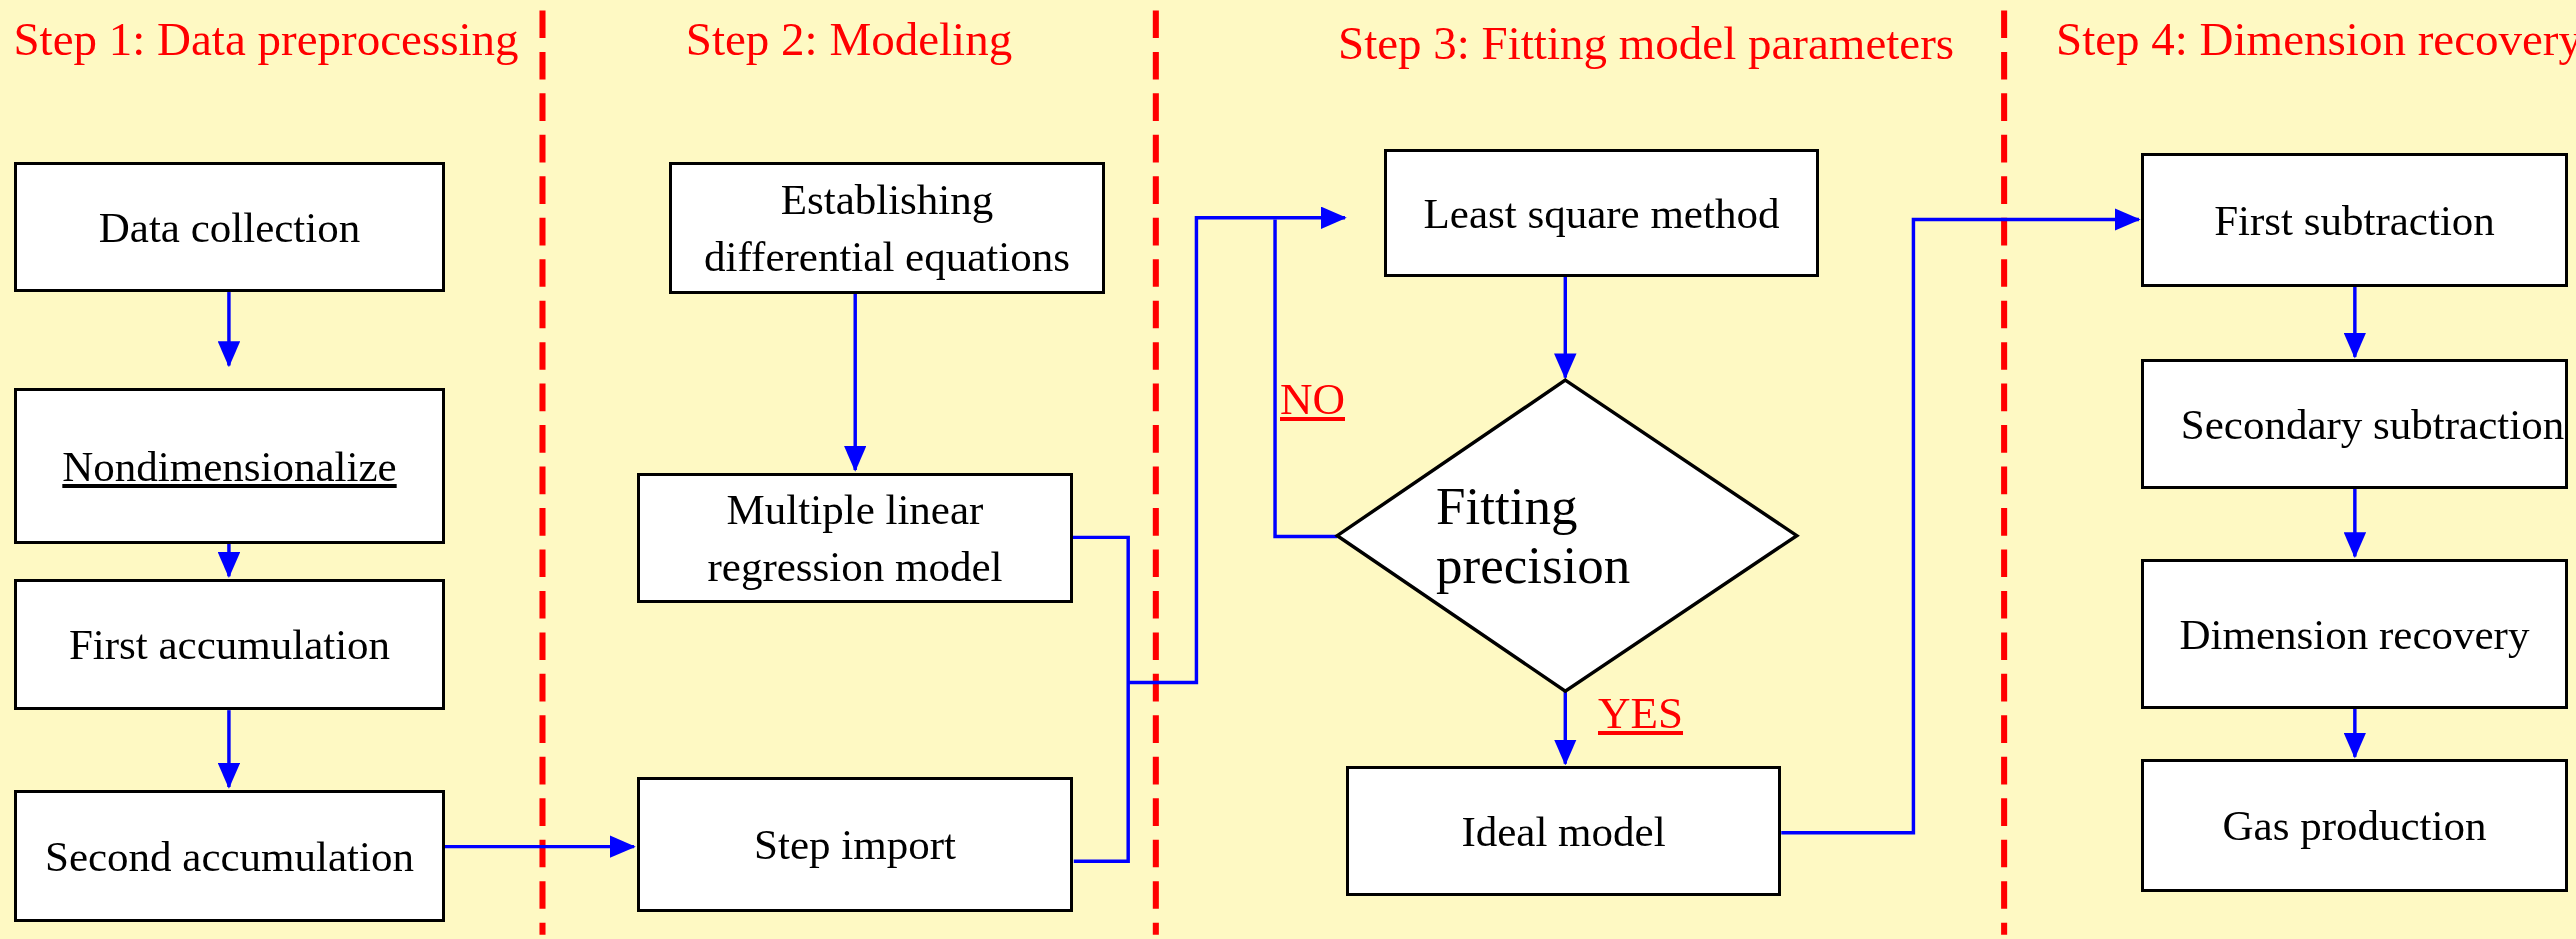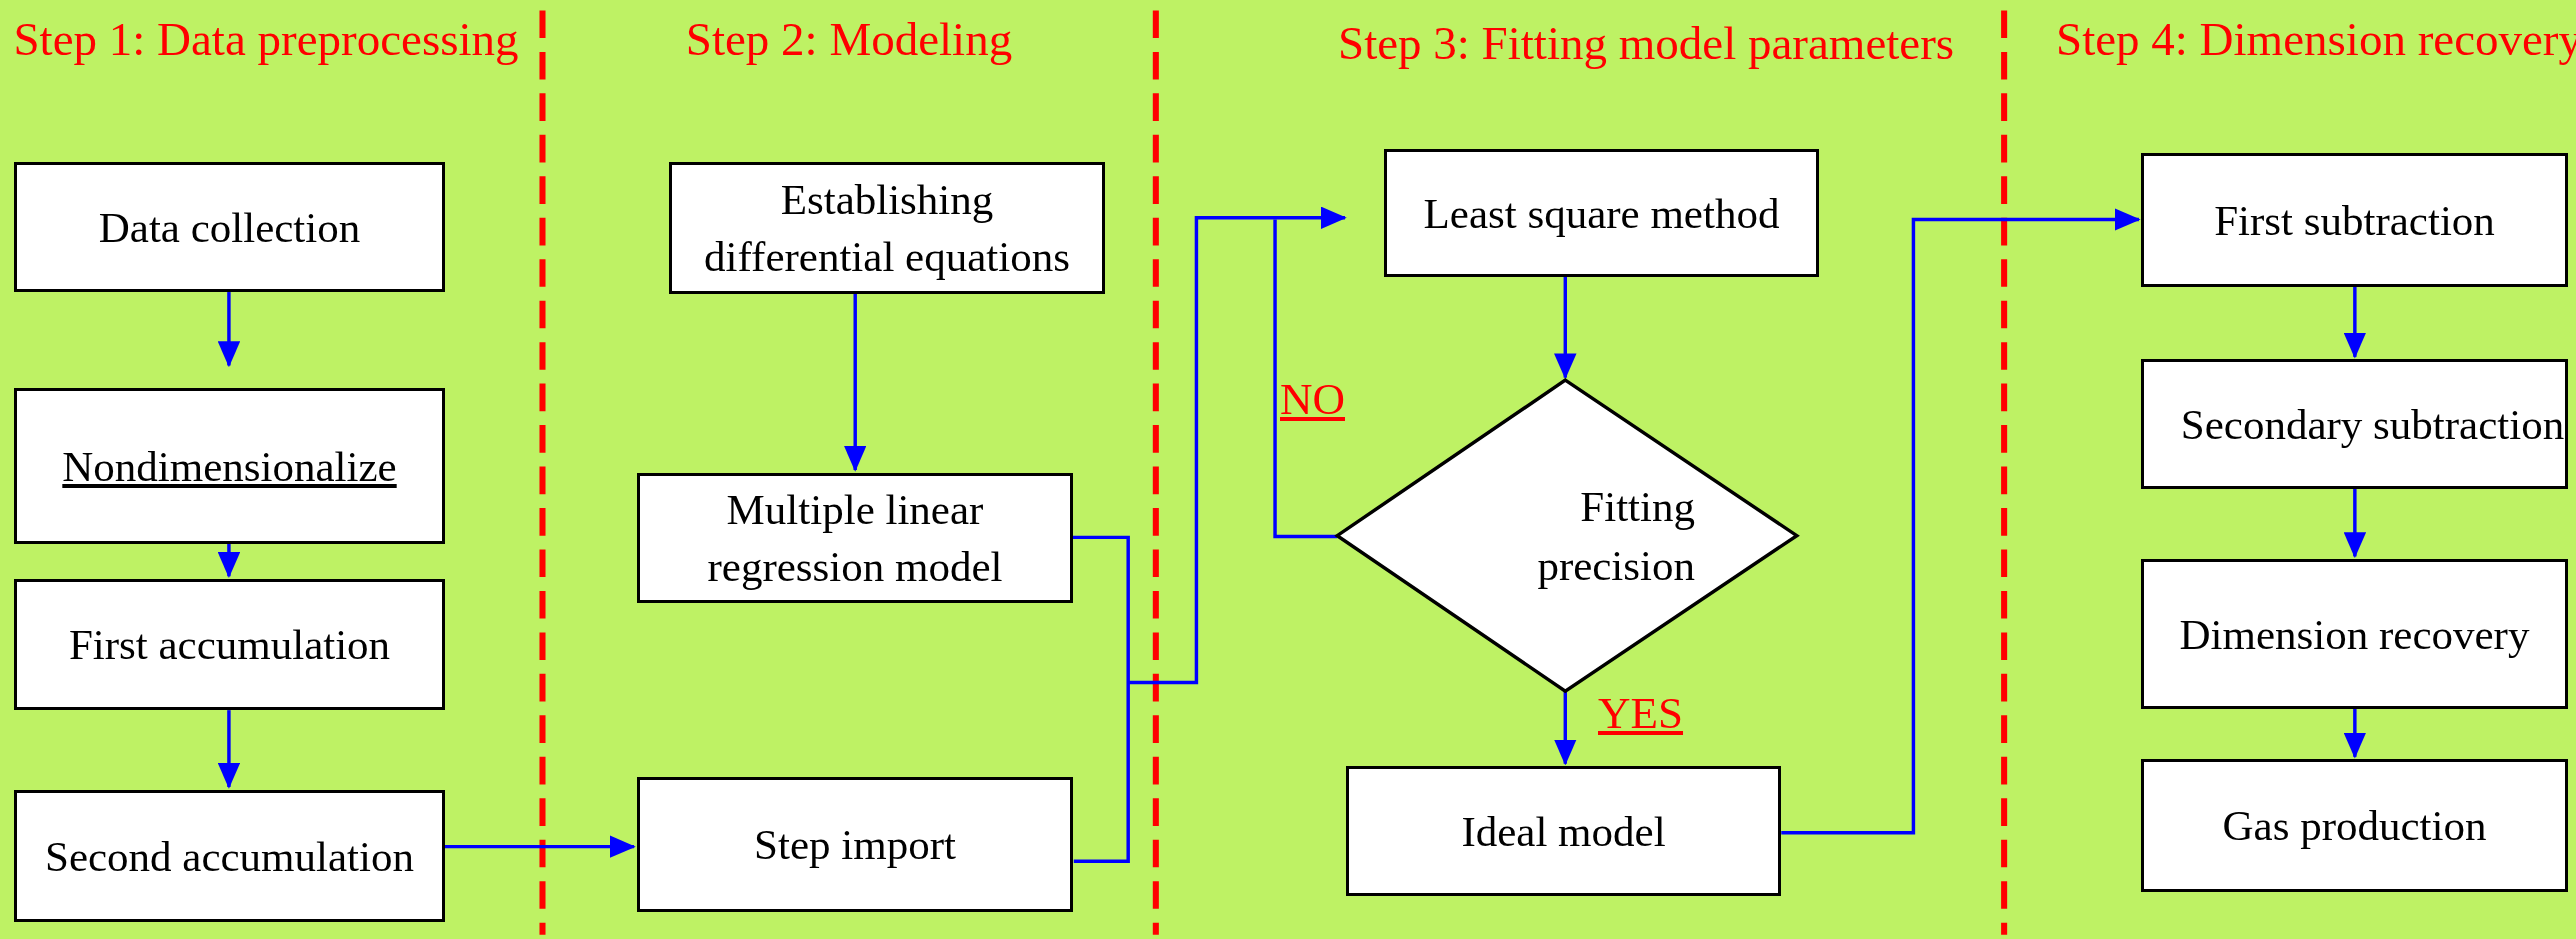--- a/index.html
+++ b/index.html
@@ -1,19 +1,19 @@
 <!DOCTYPE html>
 <html style="font-size:14px"><head>
 <meta charset="utf-8">
 <style>
   html,body{margin:0;padding:0;background:#ffffff;}
   #canvas{
     position:relative;
     width:2576px;height:940px;
-    background:#bef264;
+    background:#fef9c3;
     font-family:"Liberation Serif","DejaVu Serif",serif;
     overflow:hidden;
   }
   #wires{position:absolute;left:0;top:0;z-index:1;}
   .step-title{
     position:absolute;
     z-index:3;
     color:#ff0000;
     font-size:47px;
     text-align:center;
@@ -31,23 +31,23 @@
     justify-content:center;
     text-align:center;
     color:#000000;
     font-size:43px;
     line-height:57px;
     white-space:pre-line;
   }
   .diamond-label{
     position:absolute;
     z-index:3;
-    text-align:right;
+    text-align:left;
     color:#000000;
-    font-size:43px;
+    font-size:53px;
     line-height:59px;
     white-space:pre-line;
   }
   .branch-label{
     position:absolute;
     z-index:3;
     color:#ff0000;
     font-size:45px;
     line-height:1;
     white-space:nowrap;

